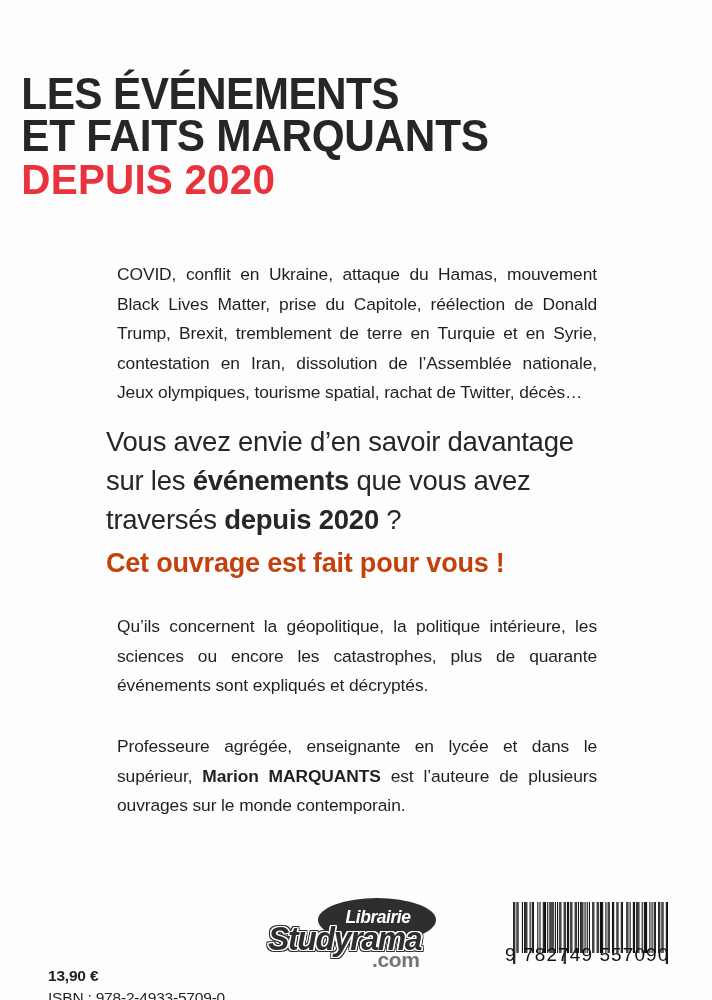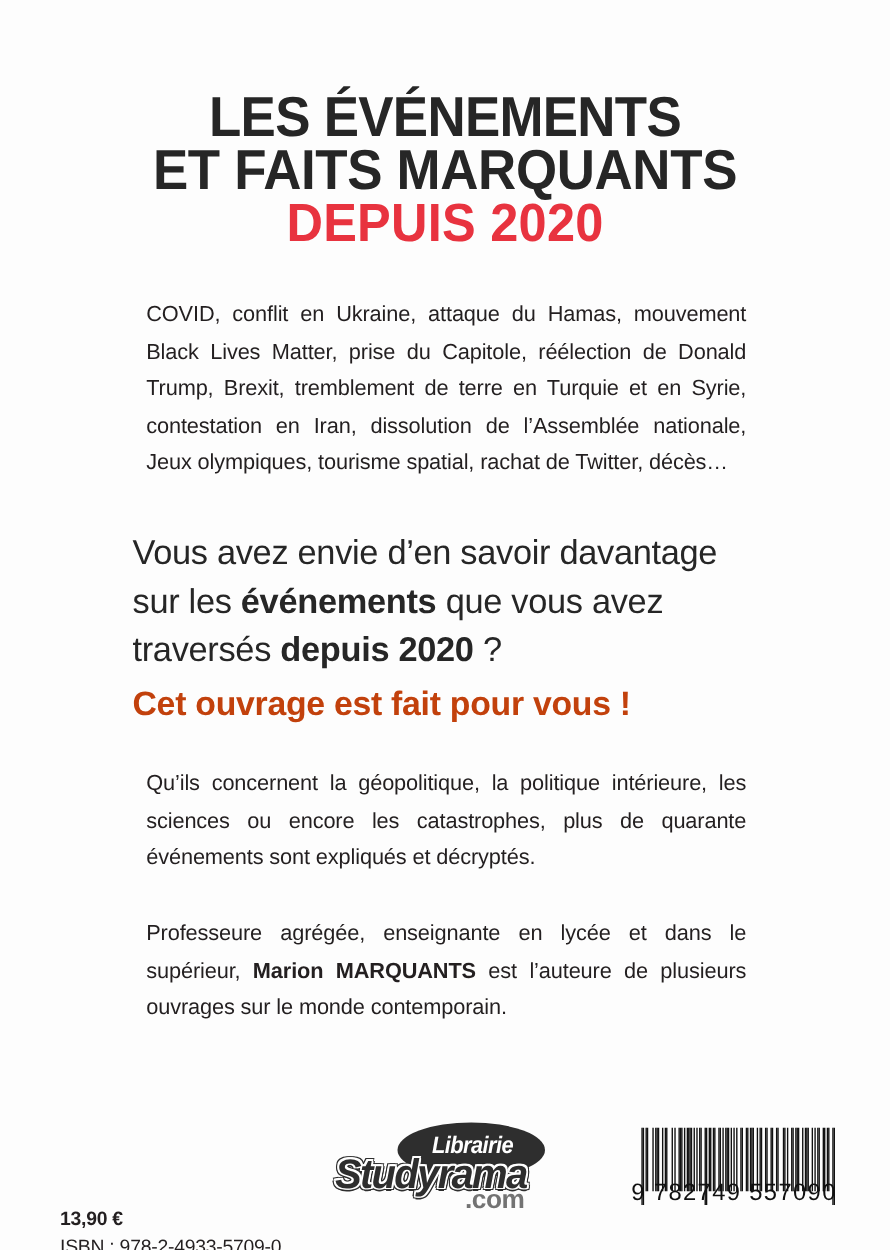--- a/index.html
+++ b/index.html
@@ -18,21 +18,20 @@
     overflow: hidden;
     box-sizing: border-box;
   }
 
   
   .title-block {
     position: absolute;
     left: 0;
     top: 73px;
     width: 712px;
-    text-align: center;
   }
   .title-line {
     font-family: "Liberation Sans", sans-serif;
     font-weight: bold;
     font-size: 45px;
     line-height: 42px;
     letter-spacing: -0.6px;
     color: #262626;
     transform: scaleX(0.94);
     transform-origin: center center;
@@ -59,21 +58,21 @@
     margin: 0;
     font-size: 17.4px;
     line-height: 29.5px;
     color: #231f20;
     text-align: justify;
     text-justify: inter-word;
     letter-spacing: -0.1px;
   }
   p.body.nolast { text-align-last: left; }
 
-  .para-intro { top: 237px; }
+  .para-intro { top: 260px; }
   .para-topics { top: 612px; }
   .para-author { top: 732px; }
 
   
   .callout {
     position: absolute;
     left: 106px;
     top: 422px;
     width: 500px;
     text-align: left;

